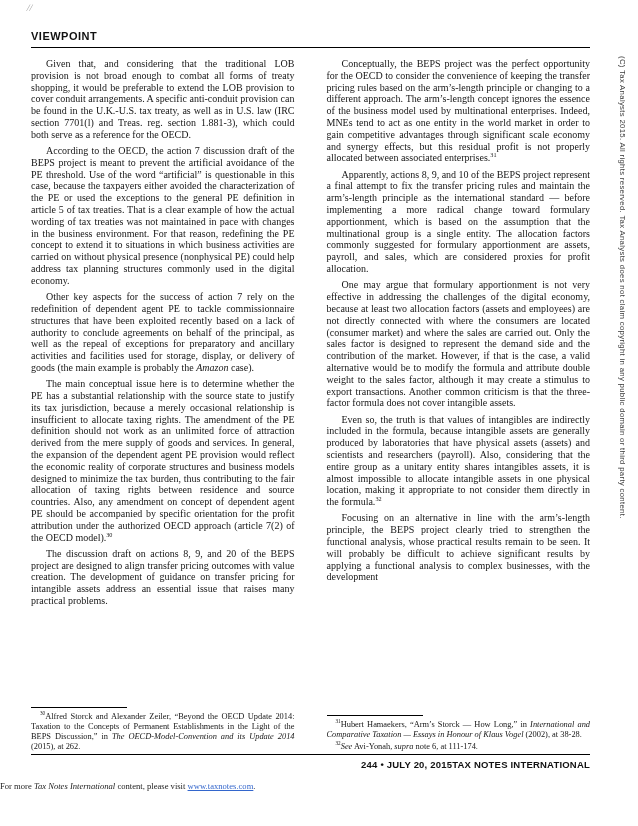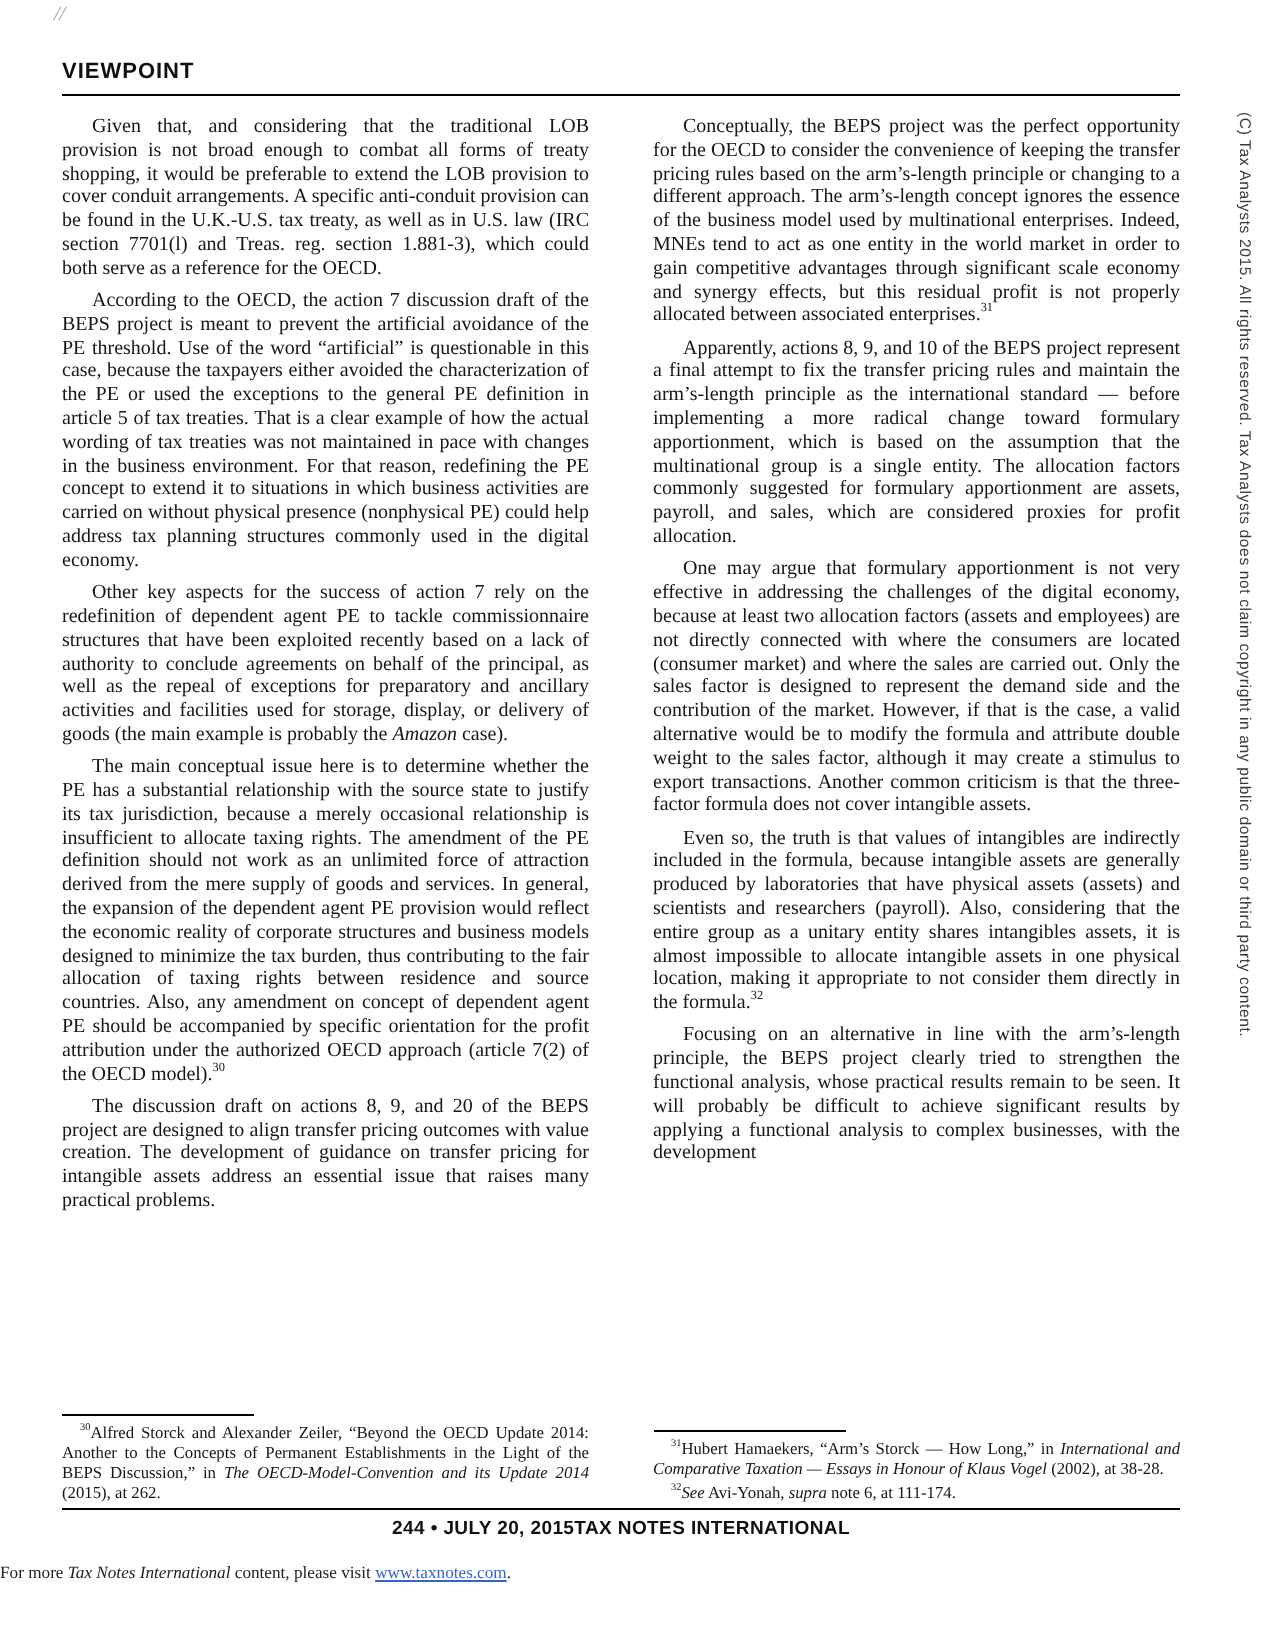--- a/index.html
+++ b/index.html
@@ -47,21 +47,21 @@
     position: absolute; top: 56px; right: 11px;
     writing-mode: vertical-rl;
     font-family: "Liberation Sans", sans-serif;
     font-size: 7.8px; color: #3a3a3a; letter-spacing: 0.3px;
     max-height: 700px;
   }
 
   .footer-rule { position: absolute; left: 31px; right: 48px; top: 754px; border-top: 1.5px solid #000; }
   .footer-row {
     position: absolute; left: 31px; right: 48px; top: 759px;
-    display: flex; justify-content: center;
+    display: flex; justify-content: flex-end;
     font-family: "Liberation Sans", sans-serif; font-weight: bold;
     font-size: 9.5px; letter-spacing: 0.2px; color: #111;
   }
   .promo {
     position: absolute; left: 0; right: 0; top: 781px;
     font-size: 8.6px; color: #222;
   }
   .promo a { color: var(--link-color, #3366cc); text-decoration: underline; }
 </style>
 </head>
@@ -81,21 +81,21 @@
       <div>
           <p class="para"><span>Given that, and considering that the traditional LOB provision is not broad enough to combat all forms of treaty shopping, it would be preferable to extend the LOB provision to cover conduit arrangements. A specific anti-conduit provision can be found in the U.K.-U.S. tax treaty, as well as in U.S. law (IRC section 7701(l) and Treas. reg. section 1.881-3), which could both serve as a reference for the OECD.</span></p>
           <p class="para"><span>According to the OECD, the action 7 discussion draft of the BEPS project is meant to prevent the artificial avoidance of the PE threshold. Use of the word “artificial” is questionable in this case, because the taxpayers either avoided the characterization of the PE or used the exceptions to the general PE definition in article 5 of tax treaties. That is a clear example of how the actual wording of tax treaties was not maintained in pace with changes in the business environment. For that reason, redefining the PE concept to extend it to situations in which business activities are carried on without physical presence (nonphysical PE) could help address tax planning structures commonly used in the digital economy.</span></p>
           <p class="para"><span>Other key aspects for the success of action 7 rely on the redefinition of dependent agent PE to tackle commissionnaire structures that have been exploited recently based on a lack of authority to conclude agreements on behalf of the principal, as well as the repeal of exceptions for preparatory and ancillary activities and facilities used for storage, display, or delivery of goods (the main example is probably the </span><i>Amazon</i><span> case).</span></p>
           <p class="para"><span>The main conceptual issue here is to determine whether the PE has a substantial relationship with the source state to justify its tax jurisdiction, because a merely occasional relationship is insufficient to allocate taxing rights. The amendment of the PE definition should not work as an unlimited force of attraction derived from the mere supply of goods and services. In general, the expansion of the dependent agent PE provision would reflect the economic reality of corporate structures and business models designed to minimize the tax burden, thus contributing to the fair allocation of taxing rights between residence and source countries. Also, any amendment on concept of dependent agent PE should be accompanied by specific orientation for the profit attribution under the authorized OECD approach (article 7(2) of the OECD model).</span><sup>30</sup></p>
           <p class="para"><span>The discussion draft on actions 8, 9, and 20 of the BEPS project are designed to align transfer pricing outcomes with value creation. The development of guidance on transfer pricing for intangible assets address an essential issue that raises many practical problems.</span></p>
         </div>
       <div class="footnotes">
         <div class="fn-sep"></div>
         <div>
-            <p class="footnote"><sup>30</sup><span>Alfred Storck and Alexander Zeiler, “Beyond the OECD Update 2014: Another to the Concepts of Permanent Establishments in the Light of the BEPS Discussion,” in </span><i>The OECD-Model-Convention and its Update 2014</i><span> (2015), at 262.</span></p>
+            <p class="footnote"><sup>30</sup><span>Alfred Storck and Alexander Zeiler, “Beyond the OECD Update 2014: Taxation to the Concepts of Permanent Establishments in the Light of the BEPS Discussion,” in </span><i>The OECD-Model-Convention and its Update 2014</i><span> (2015), at 262.</span></p>
           </div>
       </div>
     </div>
 
     <div class="column">
       <div>
           <p class="para"><span>Conceptually, the BEPS project was the perfect opportunity for the OECD to consider the convenience of keeping the transfer pricing rules based on the arm’s-length principle or changing to a different approach. The arm’s-length concept ignores the essence of the business model used by multinational enterprises. Indeed, MNEs tend to act as one entity in the world market in order to gain competitive advantages through significant scale economy and synergy effects, but this residual profit is not properly allocated between associated enterprises.</span><sup>31</sup></p>
           <p class="para"><span>Apparently, actions 8, 9, and 10 of the BEPS project represent a final attempt to fix the transfer pricing rules and maintain the arm’s-length principle as the international standard — before implementing a more radical change toward formulary apportionment, which is based on the assumption that the multinational group is a single entity. The allocation factors commonly suggested for formulary apportionment are assets, payroll, and sales, which are considered proxies for profit allocation.</span></p>
           <p class="para"><span>One may argue that formulary apportionment is not very effective in addressing the challenges of the digital economy, because at least two allocation factors (assets and employees) are not directly connected with where the consumers are located (consumer market) and where the sales are carried out. Only the sales factor is designed to represent the demand side and the contribution of the market. However, if that is the case, a valid alternative would be to modify the formula and attribute double weight to the sales factor, although it may create a stimulus to export transactions. Another common criticism is that the three-factor formula does not cover intangible assets.</span></p>
           <p class="para"><span>Even so, the truth is that values of intangibles are indirectly included in the formula, because intangible assets are generally produced by laboratories that have physical assets (assets) and scientists and researchers (payroll). Also, considering that the entire group as a unitary entity shares intangibles assets, it is almost impossible to allocate intangible assets in one physical location, making it appropriate to not consider them directly in the formula.</span><sup>32</sup></p>

